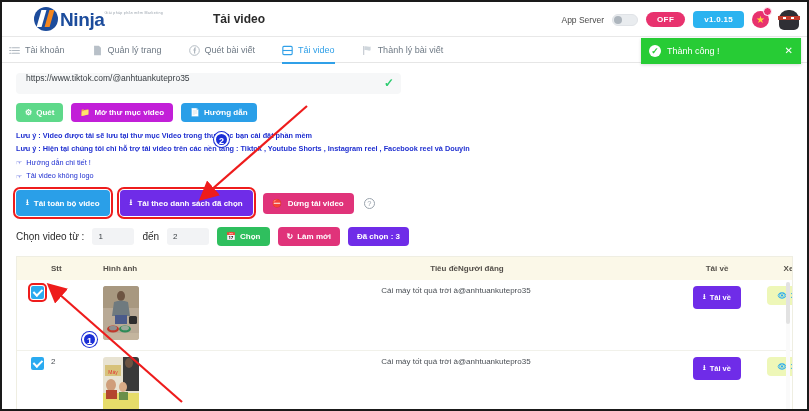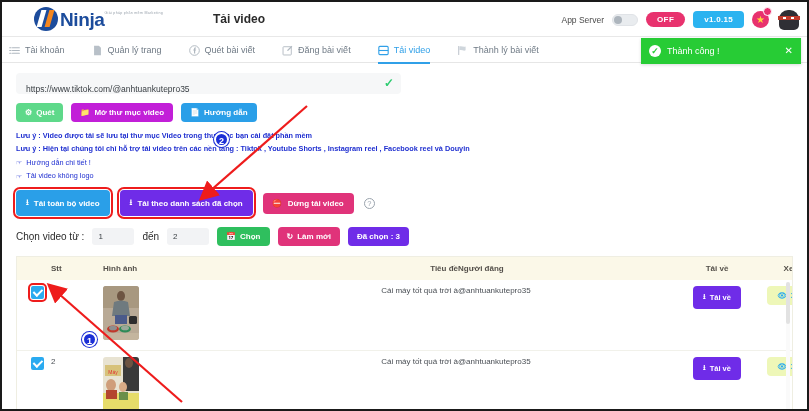--- a/index.html
+++ b/index.html
@@ -168,21 +168,21 @@
 
   
   .body { padding: 10px 14px 0 14px; }
   .field-label { font-size: 8.5px; color: #2b2b2b; font-weight: bold; margin-bottom: 5px; }
   .field-label .req { color: #e03131; }
   .url-row {
     position: relative;
     background: #f6f7f8;
     border-radius: 4px;
     height: 21px;
-    display: flex; align-items: flex-end;
+    display: flex; align-items: flex-start;
     padding: 0 24px 0 10px;
     margin-bottom: 9px;
     width: 385px;
   }
   .url-row input {
     border: 0; background: transparent; outline: none;
     font-size: 8.5px; color: #3b4045; width: 100%;
     font-family: "Liberation Sans", sans-serif;
   }
   .url-check {
@@ -377,27 +377,20 @@
         <path d="M3 1 h7 l3 3 v11 h-10 z" fill="#b8c0c8"></path>
       </svg>
       <span>Quản lý trang</span>
     </div>
     <div class="tab">
       <svg class="tab-ic" viewBox="0 0 16 16">
         <circle cx="8" cy="8" r="7" fill="none" stroke="#b0b8c0" stroke-width="1.4"></circle>
         <path d="M9.3 5.2h1V3.6H9.1c-1.1 0-1.8.7-1.8 1.8v1.1H6.2v1.6h1.1v4.3h1.7V8.1h1.2l.2-1.6H9V5.9c0-.45.1-.7.3-.7z" fill="#b0b8c0"></path>
       </svg>
       <span>Quét bài viết</span>
-    </div>
-    <div class="tab">
-      <svg class="tab-ic" viewBox="0 0 16 16">
-        <rect x="1.5" y="2.5" width="12" height="12" rx="1" fill="none" stroke="#b0b8c0" stroke-width="1.3"></rect>
-        <path d="M13.8 1.2 L15 2.4 L9.2 8.2 L7.4 8.8 L8 7 Z" fill="#b0b8c0"></path>
-      </svg>
-      <span>Đăng bài viết</span>
     </div>
     <div class="tab active">
       <svg class="tab-ic" viewBox="0 0 16 16">
         <rect x="1.2" y="2" width="13.6" height="12" rx="1.5" fill="none" stroke="#30a0e8" stroke-width="1.6"></rect>
         <line x1="1.2" y1="8" x2="14.8" y2="8" stroke="#30a0e8" stroke-width="1.6"></line>
       </svg>
       <span>Tải video</span>
     </div>
     <div class="tab">
       <svg class="tab-ic" viewBox="0 0 16 16">

